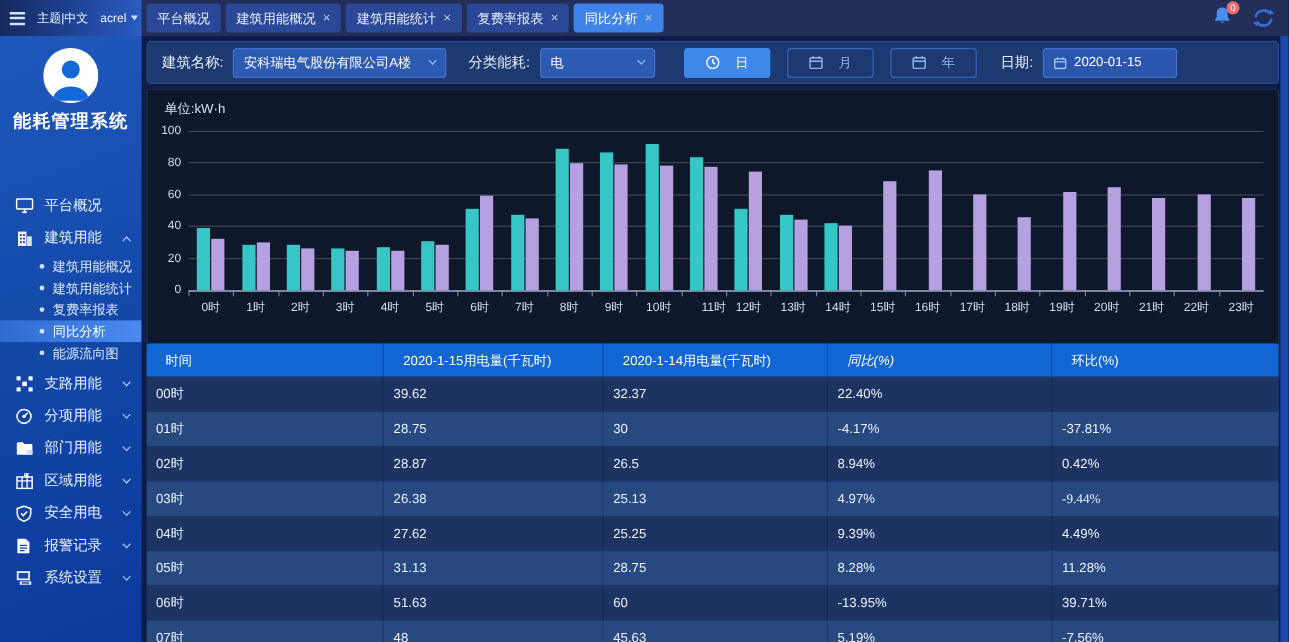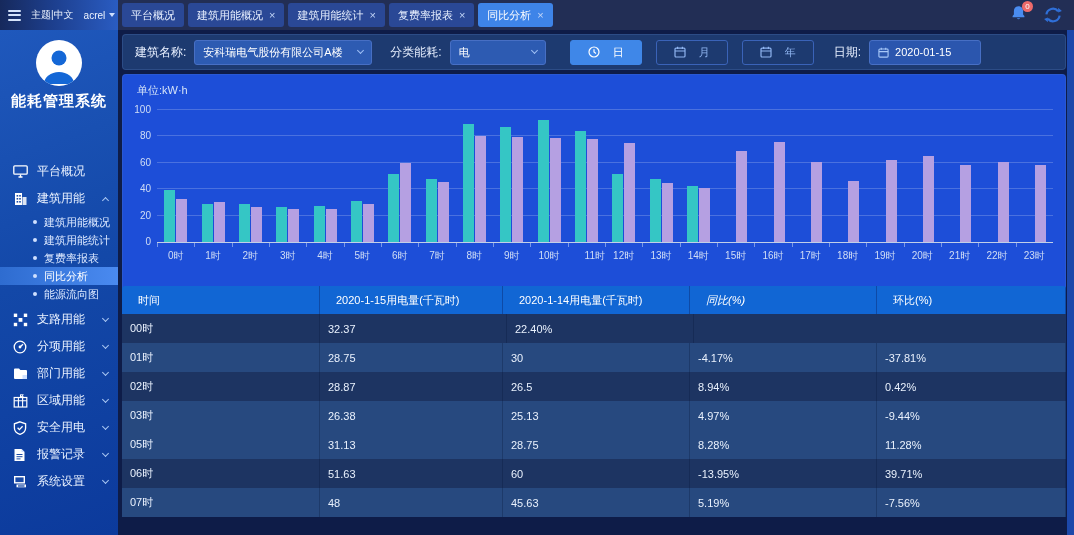--- a/index.html
+++ b/index.html
@@ -55,21 +55,21 @@
     display:flex; align-items:center; justify-content:space-between; padding:0 8px;
     font-size:11px; color:#fff; cursor:pointer; }
   .sel-chev { width:5px; height:5px; border-right:1.4px solid #9fc0f5; border-bottom:1.4px solid #9fc0f5; transform:rotate(45deg); margin-top:-3px; }
   .btn-range { height:25px; width:72px; border-radius:3px; display:flex; align-items:center; justify-content:center;
     gap:13px; font-size:11px; cursor:pointer; }
   .btn-range.filled { background:#3f87e8; color:#fff; border:1px solid #3f87e8; }
   .btn-range.outline { background:transparent; color:#8fb4f0; border:1px solid #3a63b8; }
   .date-input { height:25px; width:112px; background:#2b56ae; border:1px solid #476fc4; border-radius:3px;
     display:flex; align-items:center; gap:6px; padding:0 8px; font-size:11px; color:#fff; cursor:text; }
 
-  .panel-chart { position:absolute; left:122px; top:74px; width:944px; height:244px; background:#1d4ed8;
+  .panel-chart { position:absolute; left:122px; top:74px; width:944px; height:244px; background:#0f172a;
     border:1px solid rgba(90,130,200,0.2); border-radius:4px; }
   .unit-label { position:absolute; left:14px; top:8px; font-size:11px; color:#d5e3f8; }
   .plot { position:absolute; left:34px; top:36px; width:896px; height:132px; border-bottom:1px solid #c2cfe8; }
   .gridline { position:absolute; left:0; width:100%; height:1px; background:rgba(255,255,255,0.20); }
   .ylabel { position:absolute; width:26px; text-align:right; font-size:10px; color:#d0ddf5; }
   .bar { position:absolute; bottom:0; width:11px; }
   .xlabel { position:absolute; top:138px; font-size:10px; color:#d0ddf5; text-align:center; white-space:nowrap; }
   .xtick { position:absolute; top:132px; width:1px; height:4px; background:rgba(210,225,250,0.5); }
   .legend { position:absolute; left:0; bottom:6px; width:100%; display:flex; align-items:center;
     justify-content:center; gap:20px; }
@@ -455,20 +455,21 @@
     <div class="thead" id="thead">
         <div class="cell" style="width: 198px;">时间</div>
         <div class="cell" style="width: 183px;">2020-1-15用电量(千瓦时)</div>
         <div class="cell" style="width: 187px;">2020-1-14用电量(千瓦时)</div>
         <div class="cell" style="width: 187px; font-style: italic;">同比(%)</div>
         <div class="cell" style="width: 189px;">环比(%)</div>
       </div>
     <div id="tbody">
         <div class="trow even">
           <div class="cell" style="width: 198px;">00时</div>
+          <div class="cell" style="width: 183px;">39.62</div>
           <div class="cell" style="width: 187px;">32.37</div>
           <div class="cell" style="width: 187px;">22.40%</div>
         </div>
         <div class="trow odd">
           <div class="cell" style="width: 198px;">01时</div>
           <div class="cell" style="width: 183px;">28.75</div>
           <div class="cell" style="width: 187px;">30</div>
           <div class="cell" style="width: 187px;">-4.17%</div>
           <div class="cell" style="width: 189px;">-37.81%</div>
         </div>
@@ -477,21 +478,28 @@
           <div class="cell" style="width: 183px;">28.87</div>
           <div class="cell" style="width: 187px;">26.5</div>
           <div class="cell" style="width: 187px;">8.94%</div>
           <div class="cell" style="width: 189px;">0.42%</div>
         </div>
         <div class="trow odd">
           <div class="cell" style="width: 198px;">03时</div>
           <div class="cell" style="width: 183px;">26.38</div>
           <div class="cell" style="width: 187px; text-align: center;">25.13</div>
           <div class="cell" style="width: 187px;">4.97%</div>
-          <div class="cell" style="width: 189px;">-9.44%</div>
+          <div class="cell" style="width: 189px; font-family: Liberation Serif, serif;">-9.44%</div>
+        </div>
+        <div class="trow even">
+          <div class="cell" style="width: 198px;">04时</div>
+          <div class="cell" style="width: 183px;">27.62</div>
+          <div class="cell" style="width: 187px;">25.25</div>
+          <div class="cell" style="width: 187px;">9.39%</div>
+          <div class="cell" style="width: 189px;">4.49%</div>
         </div>
         <div class="trow odd">
           <div class="cell" style="width: 198px;">05时</div>
           <div class="cell" style="width: 183px;">31.13</div>
           <div class="cell" style="width: 187px;">28.75</div>
           <div class="cell" style="width: 187px;">8.28%</div>
           <div class="cell" style="width: 189px;">11.28%</div>
         </div>
         <div class="trow even">
           <div class="cell" style="width: 198px;">06时</div>

